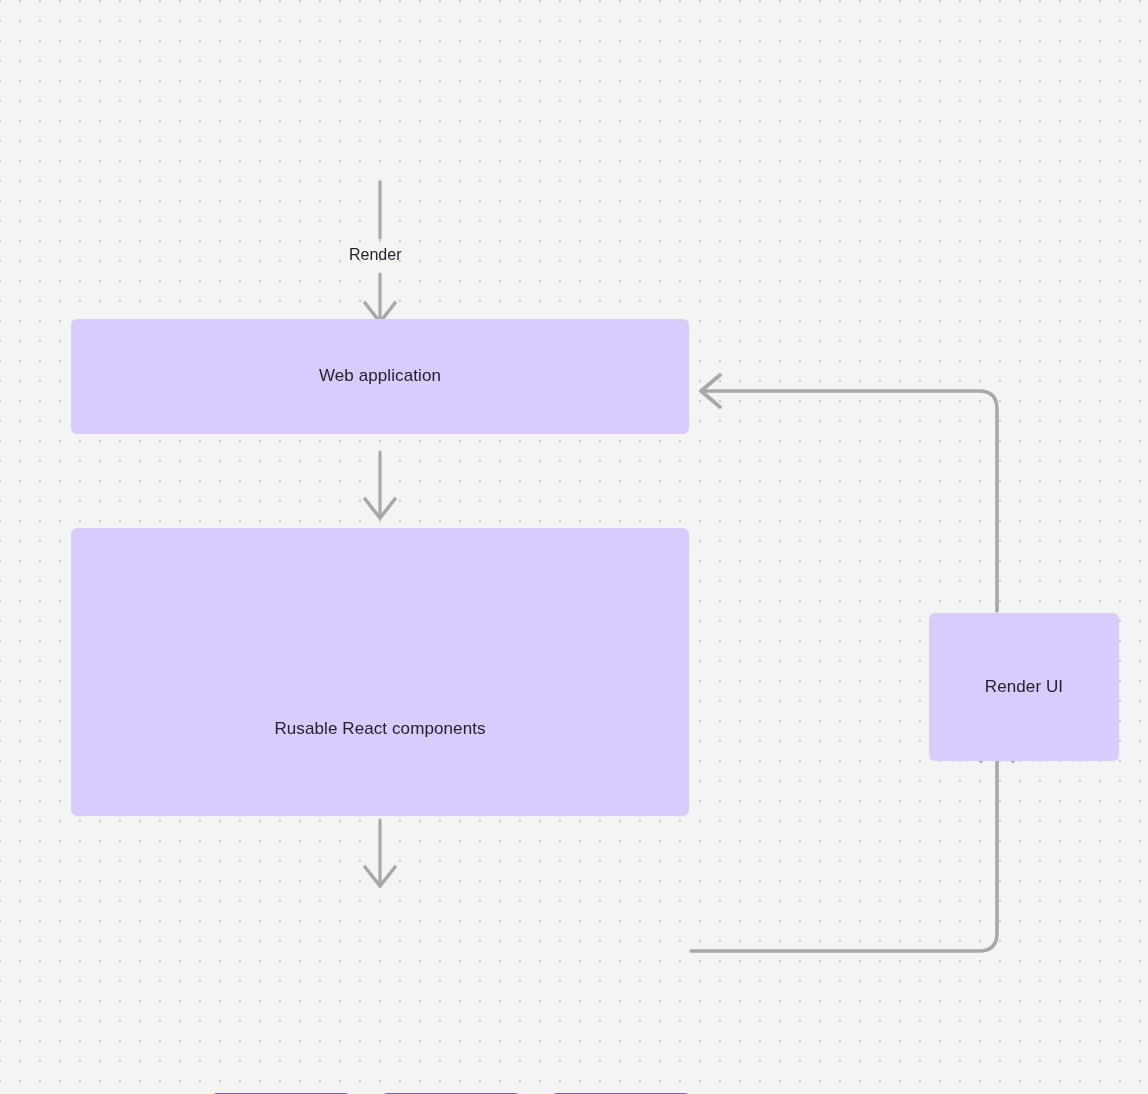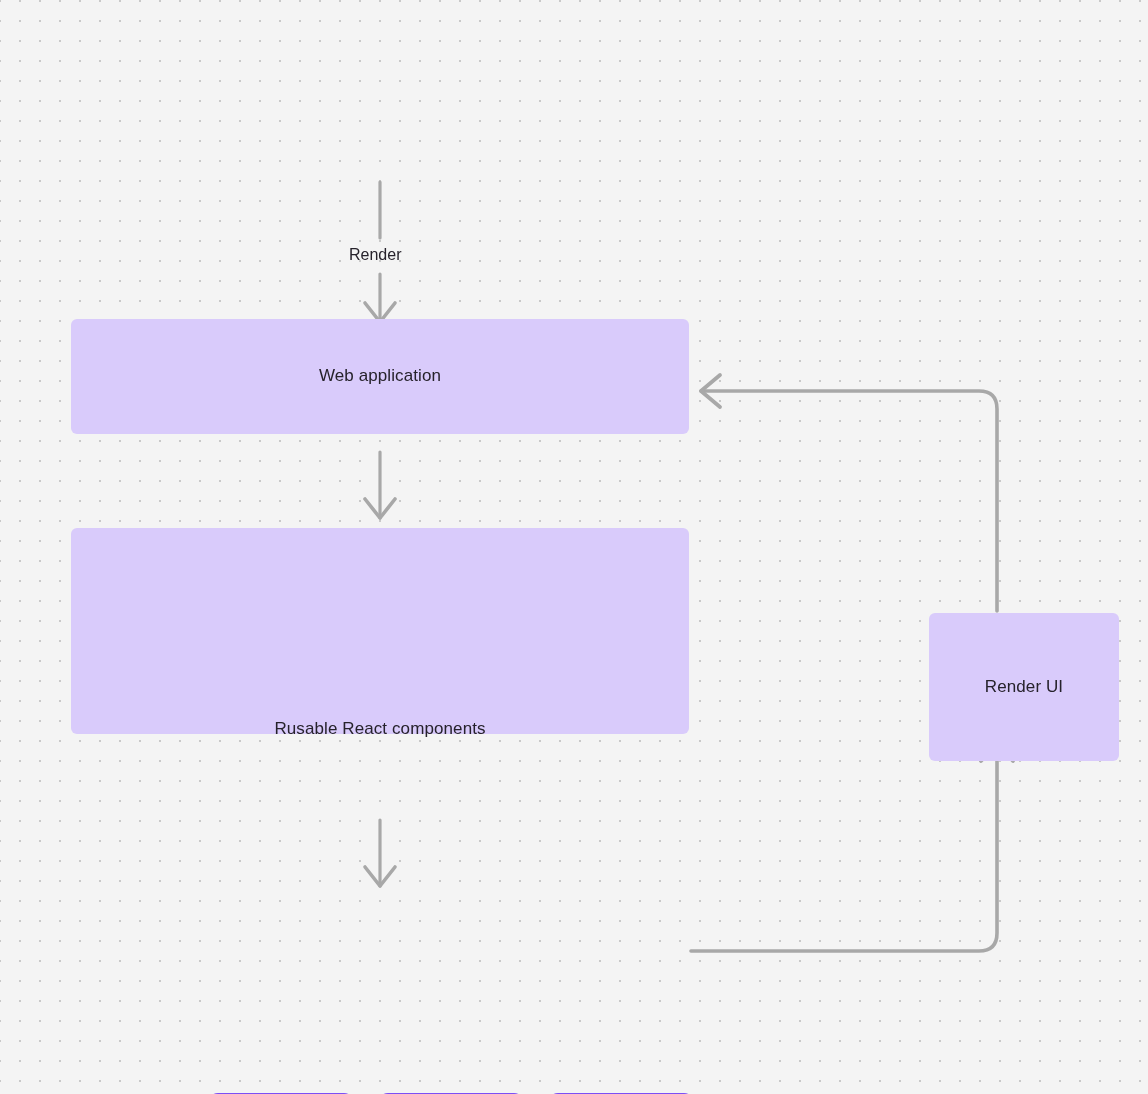--- a/index.html
+++ b/index.html
@@ -57,21 +57,21 @@
     background: #7c4ff5;
     color: #ffffff;
     border-radius: 10px;
     font-size: 17px;
     line-height: 1.68;
   }
 
   
   #node-user          { left: 71px;  top: 62px;  width: 618px; height: 118px; }
   #node-webapp        { left: 71px;  top: 319px; width: 618px; height: 115px; }
-  #node-components    { left: 71px;  top: 528px; width: 618px; height: 206px; }
+  #node-components    { left: 71px;  top: 528px; width: 618px; height: 288px; }
   #node-vite          { left: 71px;  top: 896px; width: 618px; height: 114px; }
   #node-render        { left: 902px; top: 613px; width: 190px; height: 148px; margin-left: 27px; }
 
   #node-html   { left: 137px; top: 565px; width: 146px; height: 107px; }
   #node-css    { left: 307px; top: 565px; width: 146px; height: 107px; }
   #node-js     { left: 477px; top: 565px; width: 146px; height: 107px; }
 
   
   #node-components { display: block; }
 

